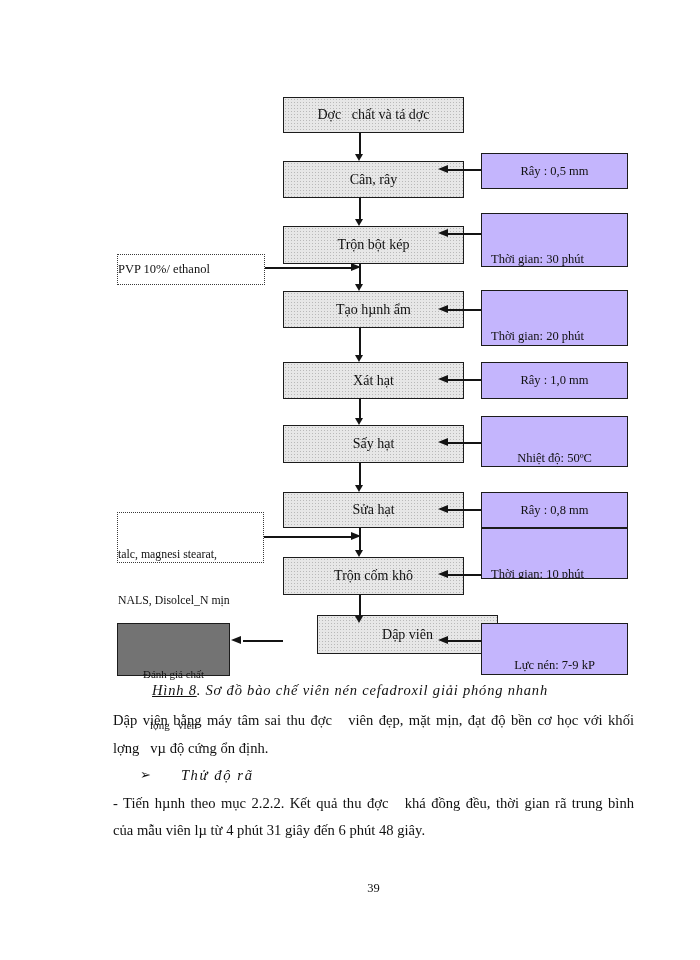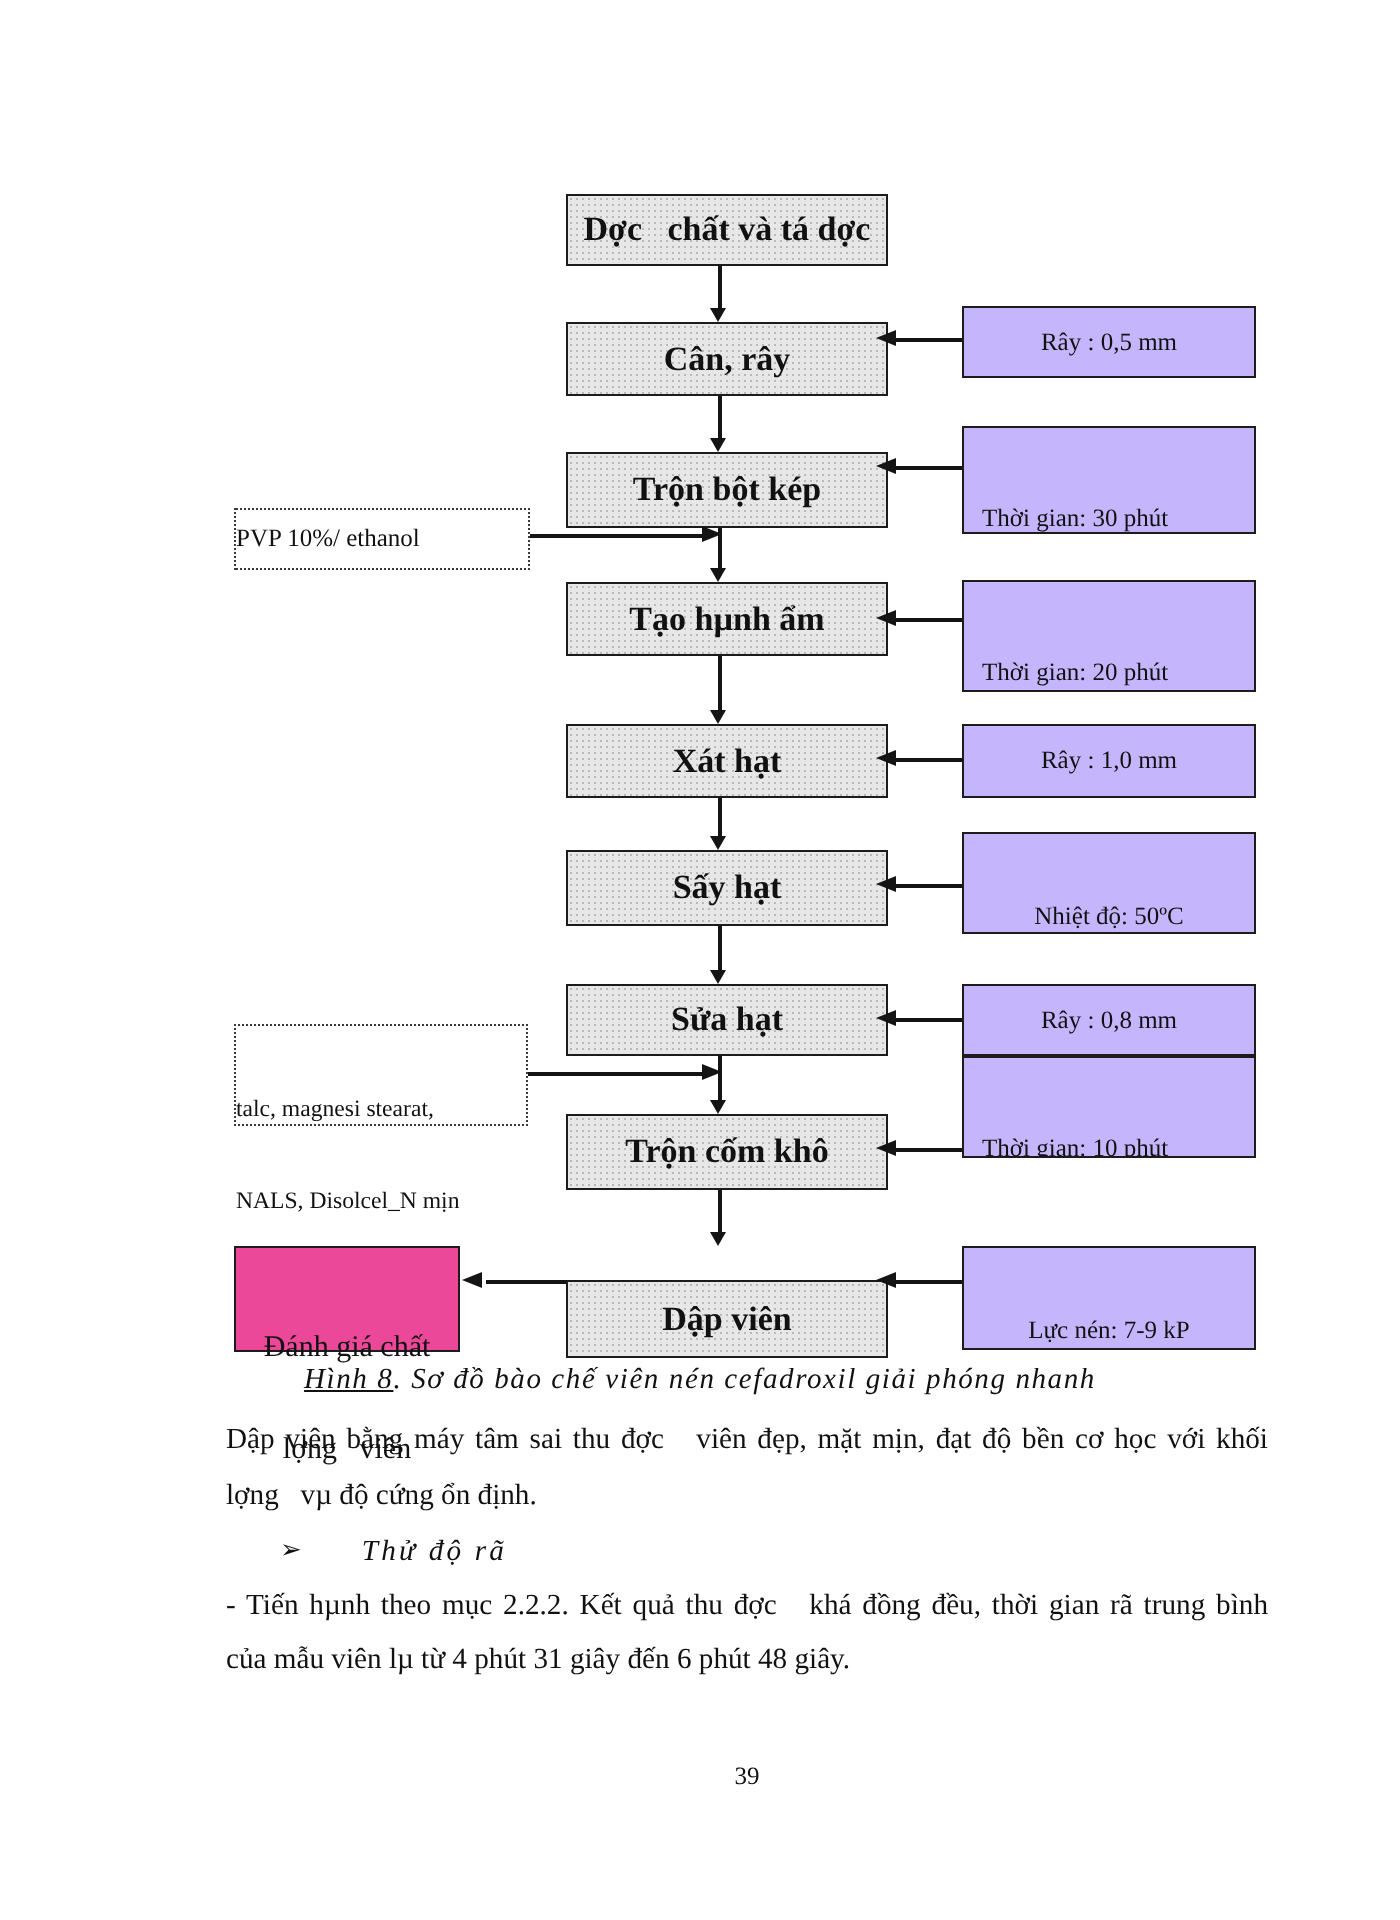--- a/index.html
+++ b/index.html
@@ -2,46 +2,46 @@
 <html><head>
 <meta charset="utf-8">
 <style>
   html,body{margin:0;padding:0;}
   body{
     width:700px;height:960px;background:#ffffff;position:relative;overflow:hidden;
     font-family:"Liberation Serif","DejaVu Serif",serif;color:#111;
   }
   
   .pbox{
-    position:absolute;box-sizing:border-box;left:283px;width:161px;
+    position:absolute;box-sizing:border-box;left:283px;width:181px;
     border:1.4px solid #1c1c1c;
     background-color:#e7e7e7;
     background-image:radial-gradient(#b9b9b9 0.55px, rgba(0,0,0,0) 0.75px);
     background-size:3px 3px;
     display:flex;align-items:center;justify-content:center;
-    font-size:17px;white-space:pre;font-weight:bold;
+    font-size:14px;white-space:pre;
   }
   
   .rbox{
     position:absolute;box-sizing:border-box;left:481px;width:147px;
     border:1.4px solid #1c1c1c;background:#c4b5fd;font-size:12.5px;white-space:pre;
     overflow:hidden;
   }
   .rbox.single{display:flex;align-items:center;justify-content:center;}
   .rbox .ln{line-height:22px;padding:0 0 0 9px;}
   .rbox.ctr .ln{padding:0;text-align:center;}
   .rbox .pad{padding-top:4px;}
   
   .dbox{
     position:absolute;box-sizing:border-box;border:1.3px dotted #3a3a3a;background:#fff;
     text-align:left;white-space:pre;
   }
   .obox{
-    position:absolute;box-sizing:border-box;border:1.4px solid #1c1c1c;background:#ec4899;
-    text-align:center;font-size:15px;line-height:17px;padding-top:8px;white-space:pre;
+    position:absolute;box-sizing:border-box;border:1.4px solid #1c1c1c;background:#737373;
+    text-align:center;font-size:11px;line-height:17px;padding-top:8px;white-space:pre;
   }
   
   .vline{position:absolute;width:1.6px;background:#141414;}
   .hline{position:absolute;height:1.6px;background:#141414;}
   .ah-down{position:absolute;width:0;height:0;border-left:4.6px solid transparent;border-right:4.6px solid transparent;border-top:7.5px solid #141414;}
   .ah-left{position:absolute;width:0;height:0;border-top:4.6px solid transparent;border-bottom:4.6px solid transparent;border-right:10px solid #141414;}
   .ah-right{position:absolute;width:0;height:0;border-top:4.6px solid transparent;border-bottom:4.6px solid transparent;border-left:10px solid #141414;}
   
   .caption{
     position:absolute;top:682px;left:0;width:700px;text-align:center;
@@ -61,21 +61,21 @@
 <body>
 
 <div class="pbox" style="top:97px;height:36px;">Dợc&nbsp;&nbsp; chất và tá dợc</div>
 <div class="pbox" style="top:161px;height:37px;">Cân, rây</div>
 <div class="pbox" style="top:226px;height:38px;">Trộn bột kép</div>
 <div class="pbox" style="top:291px;height:37px;">Tạo hµnh ẩm</div>
 <div class="pbox" style="top:362px;height:37px;">Xát hạt</div>
 <div class="pbox" style="top:425px;height:38px;">Sấy hạt</div>
 <div class="pbox" style="top:492px;height:36px;">Sửa hạt</div>
 <div class="pbox" style="top:557px;height:38px;">Trộn cốm khô</div>
-<div class="pbox" style="top:640px;height:39px;">Dập viên</div>
+<div class="pbox" style="top:615px;height:39px;margin-left:34px;">Dập viên</div>
 
 <div class="rbox single" style="top:153px;height:36px;">Rây : 0,5 mm</div>
 
 <div class="rbox" style="top:213px;height:54px;">
   <div class="ln pad">Thời gian: 30 phút</div>
   
   
 </div>
 
 <div class="rbox" style="top:290px;height:56px;">

